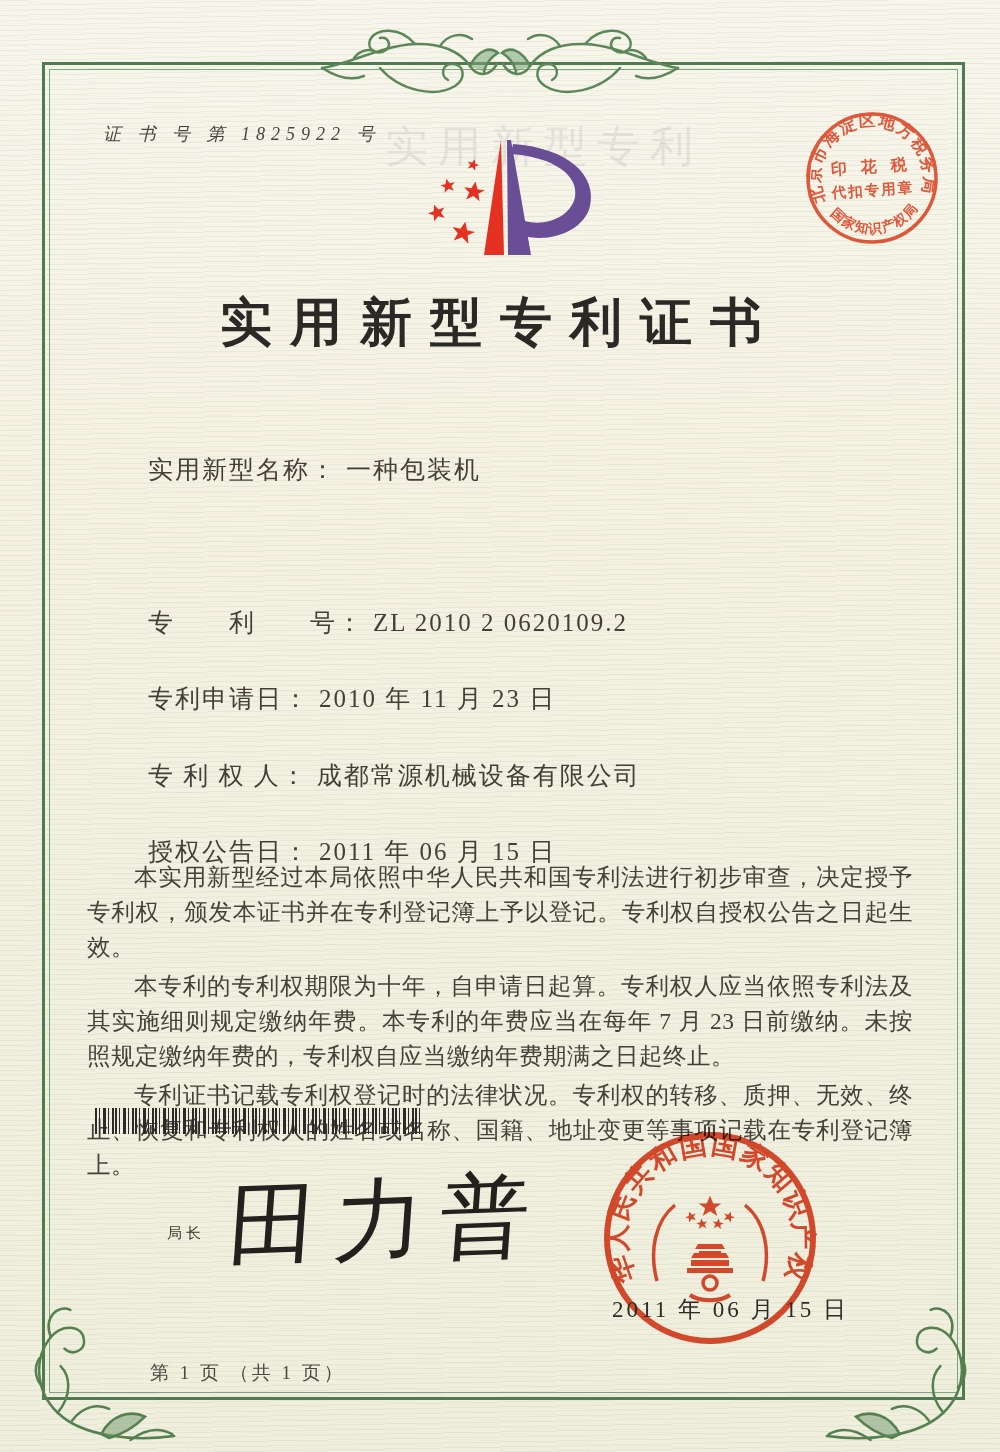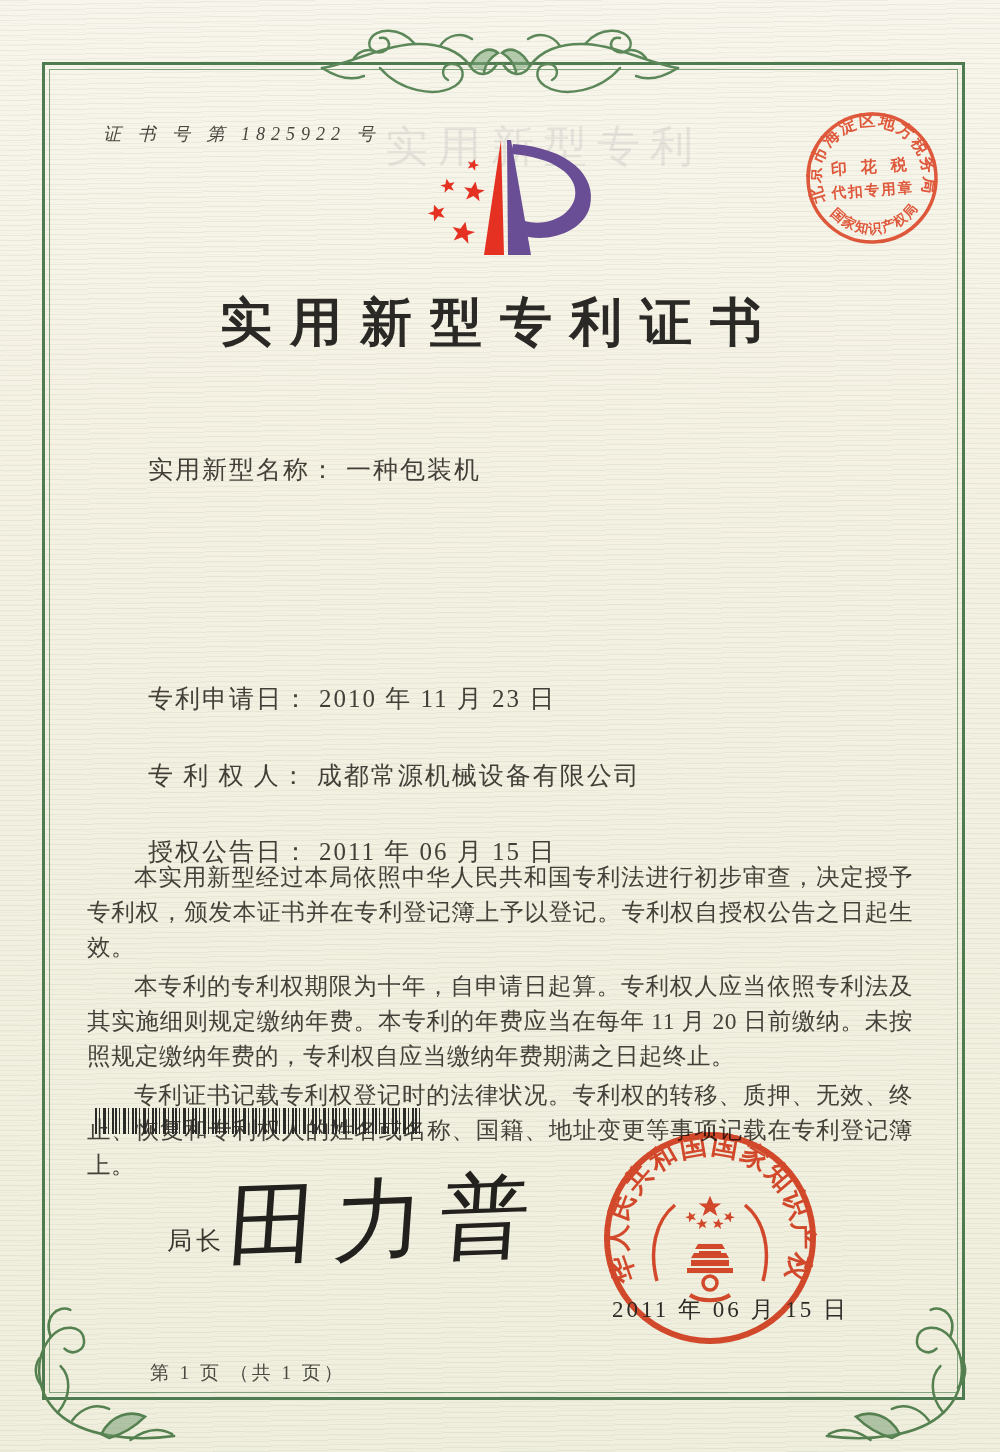--- a/index.html
+++ b/index.html
@@ -59,21 +59,21 @@
     position:absolute; left:95px; top:1108px; width:325px; height:26px; z-index:3;
     background:repeating-linear-gradient(90deg,
       #2a2a28 0 2px, transparent 2px 4px,
       #2a2a28 4px 5px, transparent 5px 8px,
       #2a2a28 8px 11px, transparent 11px 13px,
       #2a2a28 13px 14px, transparent 14px 17px,
       #2a2a28 17px 19px, transparent 19px 20px);
   }
   .sig-title{
     position:absolute; left:167px; top:1224px; z-index:3;
-    font-size:25px; letter-spacing:4px; color:#3b3831;
+    font-size:15px; letter-spacing:4px; color:#3b3831;
   }
   .sig-name{
     position:absolute; left:228px; top:1160px; z-index:3;
     font-size:90px; letter-spacing:16px; color:#23211e; white-space:nowrap;
     transform:rotate(-2deg) skewX(-6deg);
   }
   .office-seal{
     position:absolute; left:595px; top:1123px; z-index:5;
     mix-blend-mode:multiply; opacity:.95;
   }
@@ -173,33 +173,36 @@
     </text>
     <text x="100" y="94" text-anchor="middle" font-size="16" font-weight="bold" fill="#e85032" letter-spacing="5">印 花 税</text>
     <text x="100" y="117" text-anchor="middle" font-size="14.5" font-weight="bold" fill="#e85032" letter-spacing="2">代扣专用章</text>
   </svg>
 
   <div class="doc-title">实用新型专利证书</div>
 
   <div class="field" style="top:425px">
     <span>实用新型名称：</span><span class="fvalue">一种包装机</span>
   </div>
+  <div class="field" style="top:578px">
+    <span>专　　利　　号：</span><span class="fvalue">ZL 2010 2 0620109.2</span>
+  </div>
   <div class="field" style="top:654px">
     <span>专利申请日：</span><span class="fvalue">2010 年 11 月 23 日</span>
   </div>
   <div class="field" style="top:731px">
     <span>专 利 权 人：</span><span class="fvalue">成都常源机械设备有限公司</span>
   </div>
   <div class="field" style="top:807px">
     <span>授权公告日：</span><span class="fvalue">2011 年 06 月 15 日</span>
   </div>
 
   <div class="body-text">
     <p>本实用新型经过本局依照中华人民共和国专利法进行初步审查，决定授予专利权，颁发本证书并在专利登记簿上予以登记。专利权自授权公告之日起生效。</p>
-    <p>本专利的专利权期限为十年，自申请日起算。专利权人应当依照专利法及其实施细则规定缴纳年费。本专利的年费应当在每年 11 月 20 日前缴纳。未按照规定缴纳年费的，专利权自应当缴纳年费期满之日起终止。</p>
+    <p>本专利的专利权期限为十年，自申请日起算。专利权人应当依照专利法及其实施细则规定缴纳年费。本专利的年费应当在每年 7 月 23 日前缴纳。未按照规定缴纳年费的，专利权自应当缴纳年费期满之日起终止。</p>
     <p>专利证书记载专利权登记时的法律状况。专利权的转移、质押、无效、终止、恢复和专利权人的姓名或名称、国籍、地址变更等事项记载在专利登记簿上。</p>
   </div>
 
   <div class="barcode"></div>
 
   <div class="sig-title">局长</div>
   <div class="sig-name">田力普</div>
 
   <svg class="office-seal" width="230" height="230" viewBox="0 0 230 230">
     <defs>

